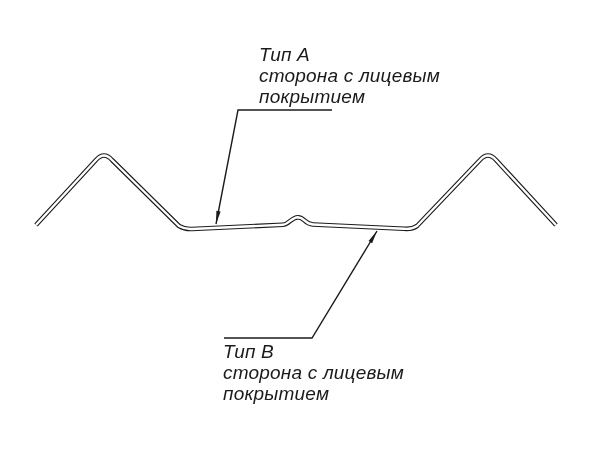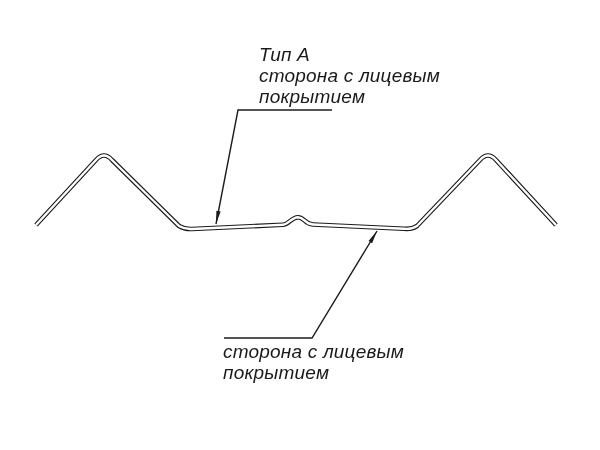--- a/index.html
+++ b/index.html
@@ -55,17 +55,18 @@
     <polygon points="377,231 372.1,243.2 368.5,241.0" fill="var(--ink)"></polygon>
   </svg>
 
   <div class="callout" style="left:259px; top:44px;">
     <div class="title">Тип А</div>
     <div>сторона с лицевым</div>
     <div>покрытием</div>
   </div>
 
   <div class="callout" style="left:223px; top:341px;">
+    <div class="title">Тип В</div>
     <div>сторона с лицевым</div>
     <div>покрытием</div>
   </div>
 
 </div>
 
 </body></html>

